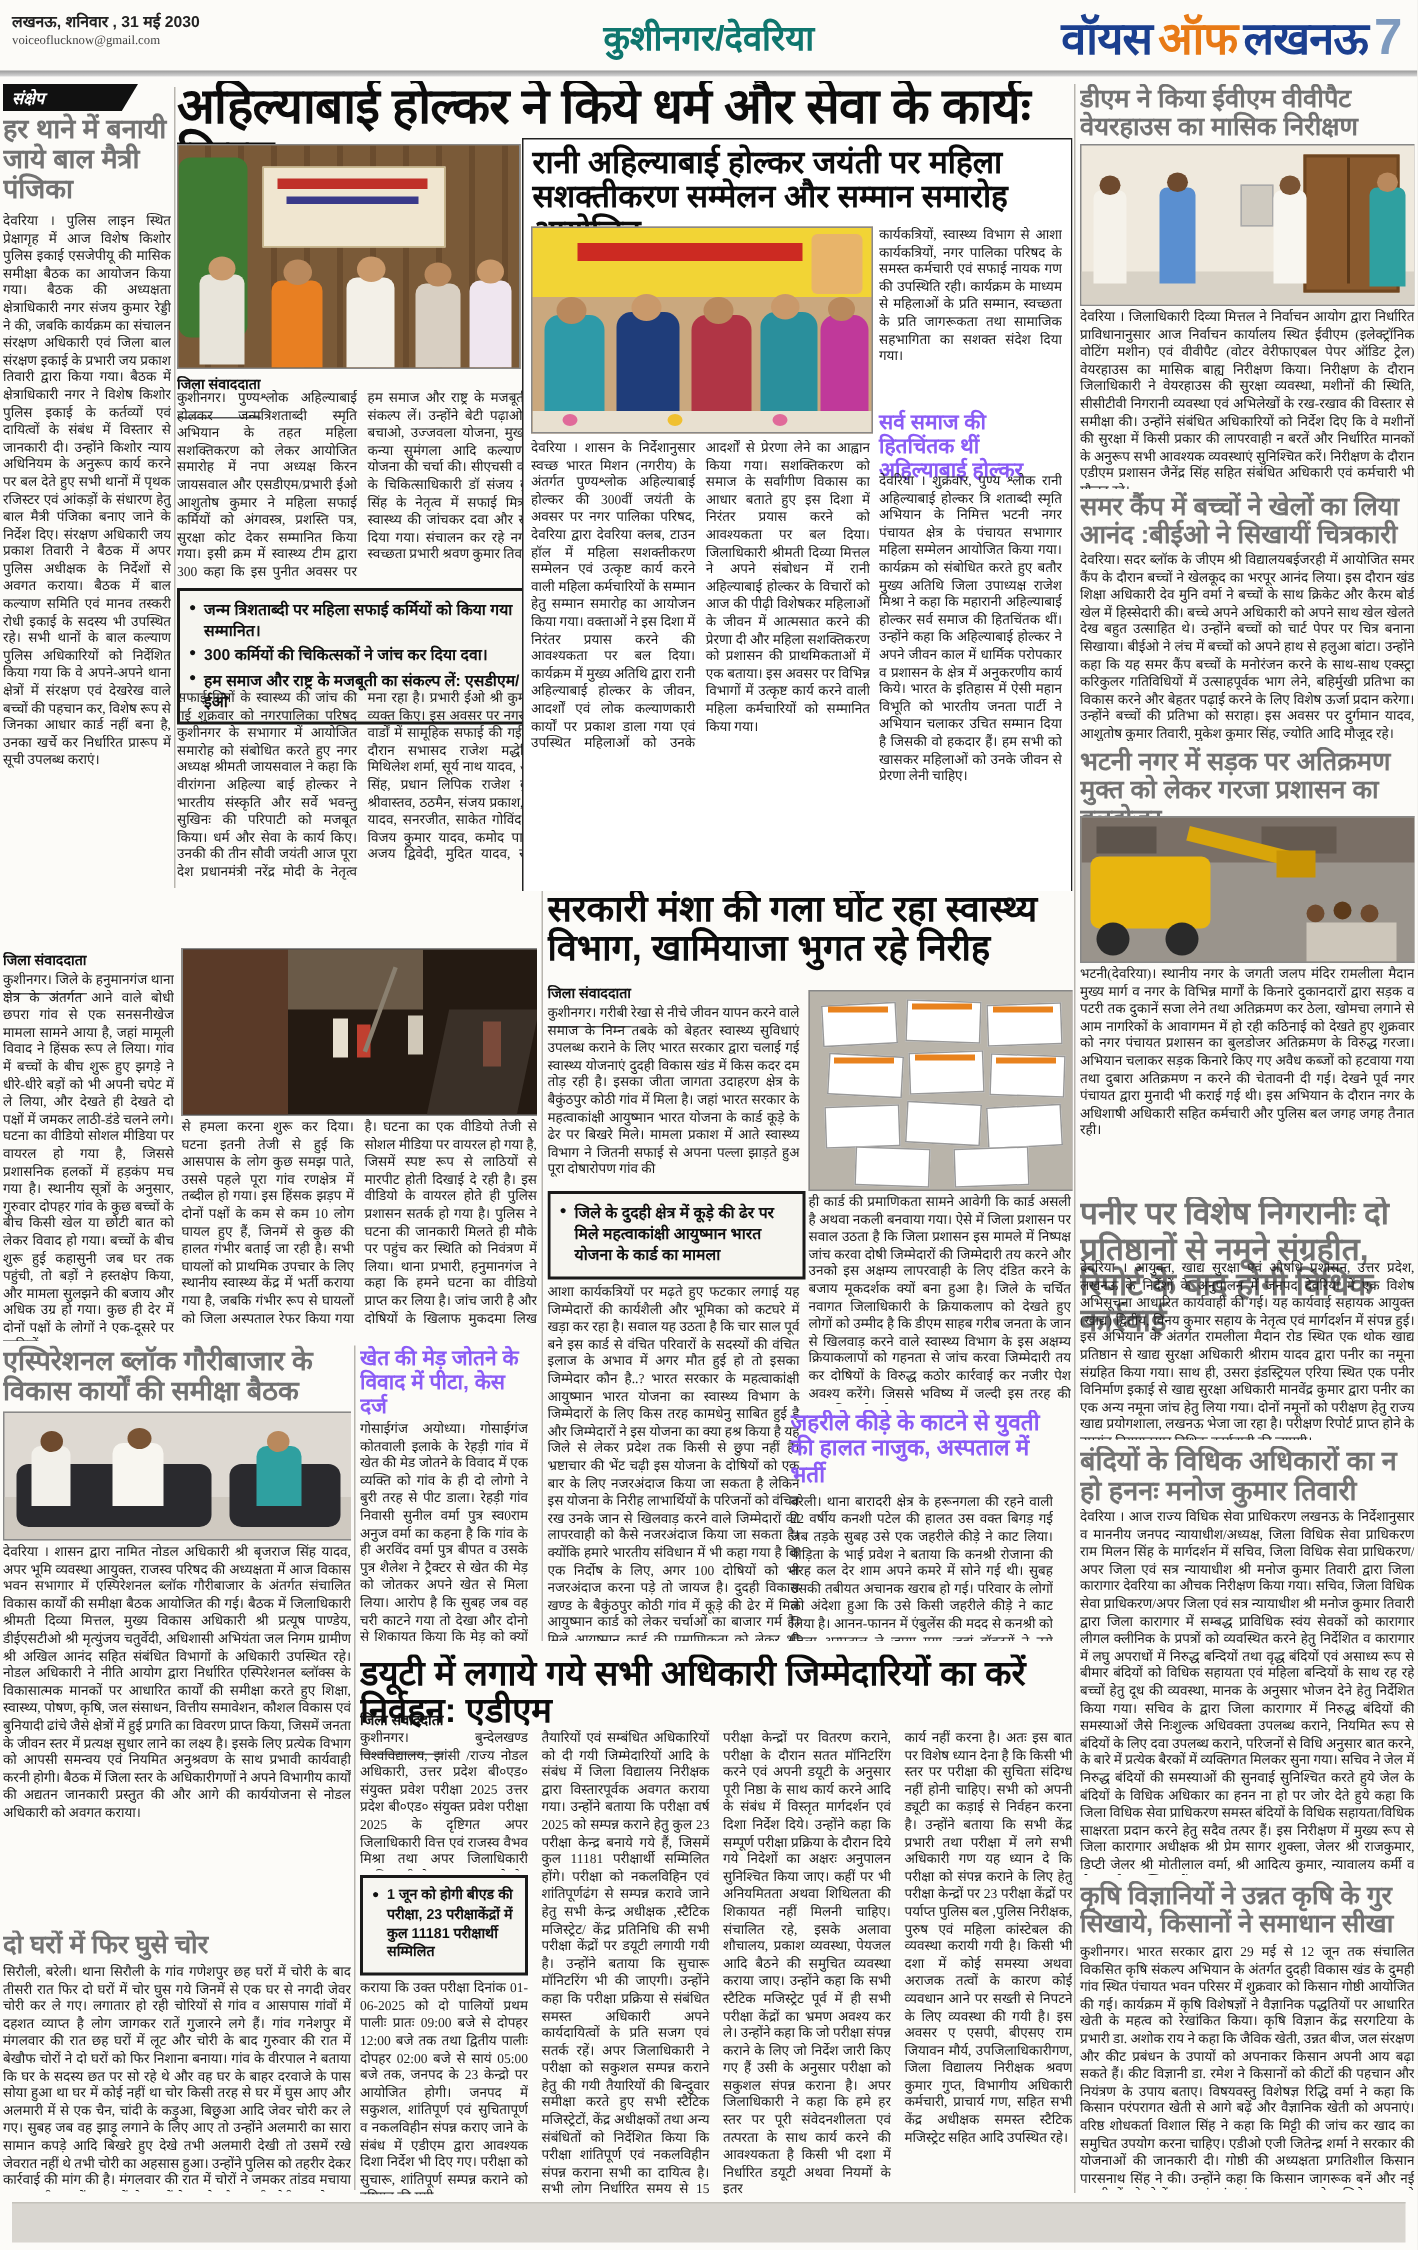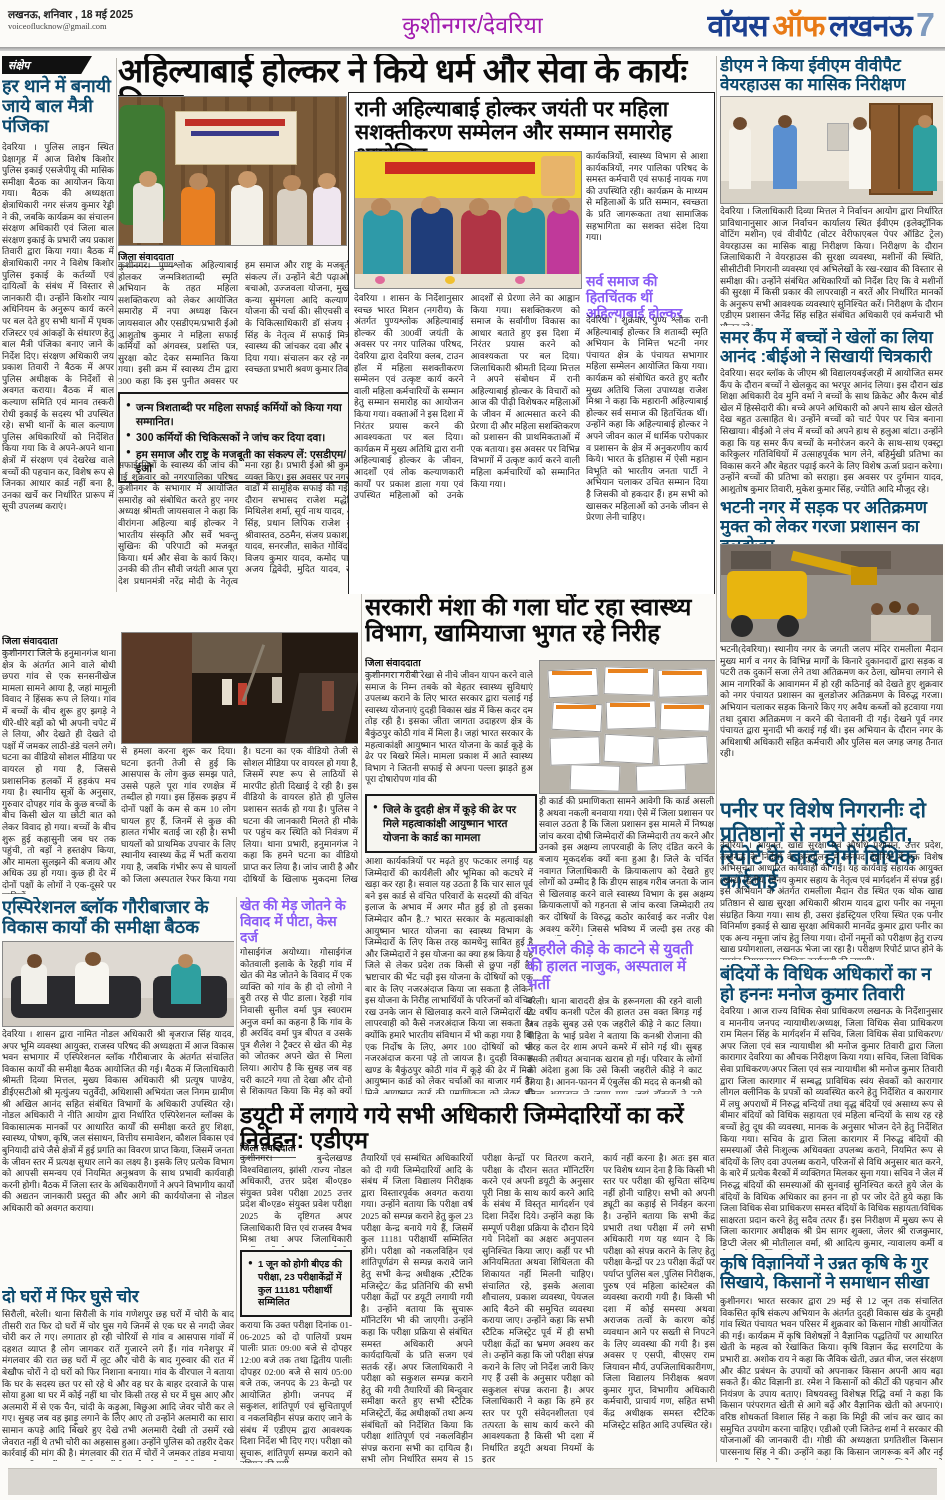--- a/index.html
+++ b/index.html
@@ -3,51 +3,51 @@
 <meta charset="utf-8">
 <style>
   html,body{margin:0;padding:0;}
   body{background:#e8e6e1;font-family:"Liberation Serif","DejaVu Serif",serif;}
   #page{position:relative;width:945px;height:1500px;background:#fcfbf8;overflow:hidden;margin:0 auto;}
   .abs{position:absolute;}
   .art{position:absolute;overflow:hidden;}
   
   .h-xl{font-family:"Liberation Sans","DejaVu Sans",sans-serif;font-weight:700;font-size:33px;line-height:1.02;color:#0c0c0c;letter-spacing:-.5px;}
   .h-lg{font-family:"Liberation Sans","DejaVu Sans",sans-serif;font-weight:700;font-size:25px;line-height:1.1;color:#0c0c0c;}
-  .h-md{font-family:"Liberation Sans","DejaVu Sans",sans-serif;font-weight:700;font-size:19px;line-height:1.12;color:#0c4a6e;}
+  .h-md{font-family:"Liberation Sans","DejaVu Sans",sans-serif;font-weight:700;font-size:19px;line-height:1.12;color:#737373;}
   .h-sm{font-family:"Liberation Sans","DejaVu Sans",sans-serif;font-weight:700;font-size:15px;line-height:1.15;color:#8b5cf6;}
   .bt{font-size:9px;line-height:11.6px;text-align:justify;color:#1c1c1c;}
-  .byline{font-family:"Liberation Sans","DejaVu Sans",sans-serif;font-weight:700;font-size:9.5px;color:#111;border-bottom:1px solid #555;display:inline-block;padding-bottom:3px;}
+  .byline{font-family:"Liberation Sans","DejaVu Sans",sans-serif;font-weight:700;font-size:9.5px;color:#111;border-bottom:1px solid #555;display:inline-block;padding-bottom:16px;}
   .cols2{column-count:2;column-gap:7px;}
   .hbox{border:2px solid #1a1a1a;background:#f6f5f0;padding:4px 6px;font-family:"Liberation Sans","DejaVu Sans",sans-serif;font-weight:700;font-size:10.5px;line-height:1.35;color:#111;}
   .bullet{position:relative;padding-left:10px;margin:2px 0;}
   .bullet::before{content:"●";position:absolute;left:0;top:0;font-size:8px;}
   .vline{position:absolute;width:1px;background:#b8b5ae;}
   .boxed{border:1.5px solid #222;background:#fff;}
   
   #hdr-date{font-family:"Liberation Sans","DejaVu Sans",sans-serif;font-weight:700;font-size:10.5px;color:#222;}
   #hdr-mail{font-size:8.5px;color:#444;}
-  #hdr-ed{font-family:"Liberation Sans","DejaVu Sans",sans-serif;font-weight:400;font-size:23px;color:#a21caf;}
+  #hdr-ed{font-family:"Liberation Sans","DejaVu Sans",sans-serif;font-weight:700;font-size:23px;color:#0f766e;}
   .mh-w{font-family:"Liberation Sans","DejaVu Sans",sans-serif;font-weight:700;font-size:30px;letter-spacing:-.5px;}
   .mh-pg{font-family:"Liberation Sans","DejaVu Sans",sans-serif;font-weight:700;font-size:34px;}
   .hdr-rule{position:absolute;left:0;right:0;top:47px;height:4px;background:linear-gradient(#9a9a9a,#d8d8d8);}
   
   .ph{position:absolute;overflow:hidden;border:1px solid #888;}
   .s{position:absolute;}
   .tag{position:absolute;background:#111;color:#fff;font-family:"Liberation Sans","DejaVu Sans",sans-serif;font-weight:700;font-style:italic;font-size:11px;padding:1px 14px 2px 6px;clip-path:polygon(0 0,100% 0,88% 100%,0 100%);}
   .footer-strip{position:absolute;background:#d9d6d0;border-top:1px solid #c4c1ba;}
 </style>
 </head>
 <body>
 
 <div id="page">
 
   <div class="abs" style="left:0;top:0;width:945px;height:47px;">
     <div class="abs" style="left:8px;top:7px;">
-      <div id="hdr-date">लखनऊ, शनिवार , 18 मई 2025</div>
+      <div id="hdr-date">लखनऊ, शनिवार , 31 मई 2030</div>
       <div id="hdr-mail">voiceoflucknow@gmail.com</div>
     </div>
     <div class="abs" style="left:0;right:0;top:8px;text-align:center;">
       <span id="hdr-ed">कुशीनगर/देवरिया</span>
     </div>
     <div class="abs" style="right:10px;top:4px;white-space:nowrap;">
       <span class="mh-w" style="color:#1b3f8f;">वॉयस</span>
       <span class="mh-w" style="color:#e87a16;">ऑफ</span>
       <span class="mh-w" style="color:#1b3f8f;">लखनऊ</span>
       <span class="mh-pg" style="color:#7f9bbf;">7</span>

